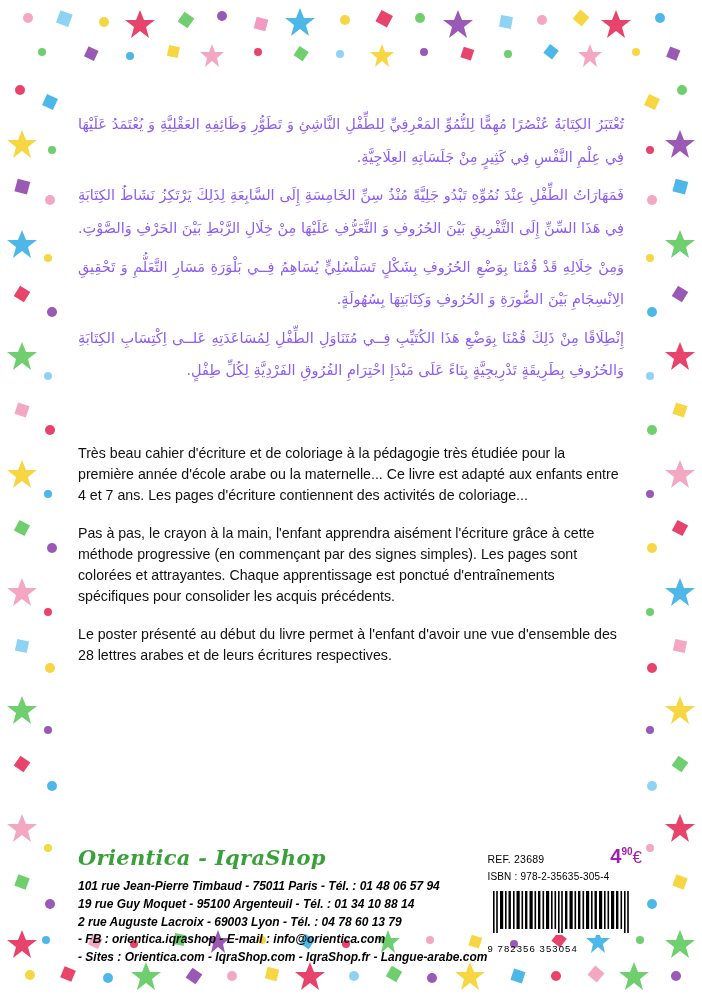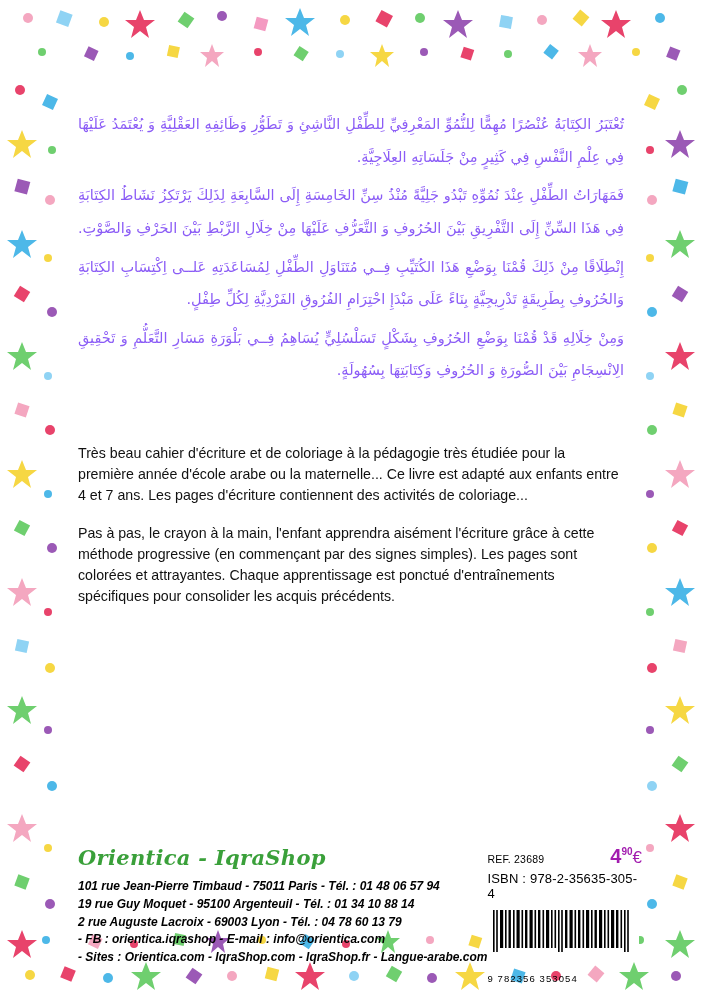--- a/index.html
+++ b/index.html
@@ -119,39 +119,39 @@
   .price sup {
     font-size: 10px;
     font-weight: bold;
     vertical-align: super;
   }
   .price .eur {
     font-size: 17px;
     font-weight: normal;
   }
   .isbn {
-    font-size: 13px;
+    font-size: 10px;
     color: #000;
     margin-top: 3px;
     letter-spacing: 0.2px;
   }
   .barcode-wrap {
     margin-top: 7px;
     width: 152px;
   }
   .barcode {
     height: 46px;
     width: 152px;
     display: block;
     background: #fff;
   }
   .barcode-num {
     font-size: 9.5px;
     letter-spacing: 1.1px;
-    margin-top: 19px;
+    margin-top: 8px;
     font-family: "Liberation Sans", sans-serif;
     color: #000;
   }
 </style>
 </head>
 <body>
 
 <div class="page">
 
   <svg class="border-deco" width="702" height="1000" viewBox="0 0 702 1000" xmlns="http://www.w3.org/2000/svg">
@@ -290,27 +290,28 @@
       <polygon points="598,930 601,938 610,938 603,944 605,953 598,947 591,953 593,944 586,938 595,938" fill="#4db8e8"></polygon>
       <circle cx="640" cy="940" r="4" fill="#6fcf6f"></circle>
     </g>
   </svg>
 
   <div class="content">
 
     <div class="arabic-block">
       <p>تُعْتَبَرُ الكِتَابَةُ عُنْصُرًا مُهِمًّا لِلنُّمُوِّ المَعْرِفِيِّ لِلطِّفْلِ النَّاشِئِ وَ تَطَوُّرِ وَظَائِفِهِ العَقْلِيَّةِ وَ يُعْتَمَدُ عَلَيْهَا فِي عِلْمِ النَّفْسِ فِي كَثِيرٍ مِنْ جَلَسَاتِهِ العِلَاجِيَّةِ.</p>
       <p>فَمَهَارَاتُ الطِّفْلِ عِنْدَ نُمُوِّهِ تَبْدُو جَلِيَّةً مُنْذُ سِنِّ الخَامِسَةِ إِلَى السَّابِعَةِ لِذَلِكَ يَرْتَكِزُ نَشَاطُ الكِتَابَةِ فِي هَذَا السِّنِّ إِلَى التَّفْرِيقِ بَيْنَ الحُرُوفِ وَ التَّعَرُّفِ عَلَيْهَا مِنْ خِلَالِ الرَّبْطِ بَيْنَ الحَرْفِ وَالصَّوْتِ.</p>
+      <p>وَمِنْ خِلَالِهِ قَدْ قُمْنَا بِوَضْعِ الحُرُوفِ بِشَكْلٍ تَسَلْسُلِيٍّ يُسَاهِمُ فِــي بَلْوَرَةِ مَسَارِ التَّعَلُّمِ وَ تَحْقِيقِ الِانْسِجَامِ بَيْنَ الصُّورَةِ وَ الحُرُوفِ وَكِتَابَتِهَا بِسُهُولَةٍ.</p>
       <p>إِنْطِلَاقًا مِنْ ذَلِكَ قُمْنَا بِوَضْعِ هَذَا الكُتَيِّبِ فِــي مُتَنَاوَلِ الطِّفْلِ لِمُسَاعَدَتِهِ عَلــى اِكْتِسَابِ الكِتَابَةِ وَالحُرُوفِ بِطَرِيقَةٍ تَدْرِيجِيَّةٍ بِنَاءً عَلَى مَبْدَإِ احْتِرَامِ الفُرُوقِ الفَرْدِيَّةِ لِكُلِّ طِفْلٍ.</p>
-      <p>وَمِنْ خِلَالِهِ قَدْ قُمْنَا بِوَضْعِ الحُرُوفِ بِشَكْلٍ تَسَلْسُلِيٍّ يُسَاهِمُ فِــي بَلْوَرَةِ مَسَارِ التَّعَلُّمِ وَ تَحْقِيقِ الِانْسِجَامِ بَيْنَ الصُّورَةِ وَ الحُرُوفِ وَكِتَابَتِهَا بِسُهُولَةٍ.</p>
     </div>
 
     <div class="french-block">
       <p>Très beau cahier d'écriture et de coloriage à la pédagogie très étudiée pour la première année d'école arabe ou la maternelle... Ce livre est adapté aux enfants entre 4 et 7 ans. Les pages d'écriture contiennent des activités de coloriage...</p>
       <p>Pas à pas, le crayon à la main, l'enfant apprendra aisément l'écriture grâce à cette méthode progressive (en commençant par des signes simples). Les pages sont colorées et attrayantes. Chaque apprentissage est ponctué d'entraînements spécifiques pour consolider les acquis précédents.</p>
+      <p>Le poster présenté au début du livre permet à l'enfant d'avoir une vue d'ensemble des 28 lettres arabes et de leurs écritures respectives.</p>
     </div>
 
   </div>
 
   <div class="footer">
     <div class="footer-row">
       <div class="footer-left">
         <div class="brand">Orientica - IqraShop</div>
         <div class="addr-lines">
           <div>101 rue Jean-Pierre Timbaud - 75011 Paris - Tél. : 01 48 06 57 94</div>

